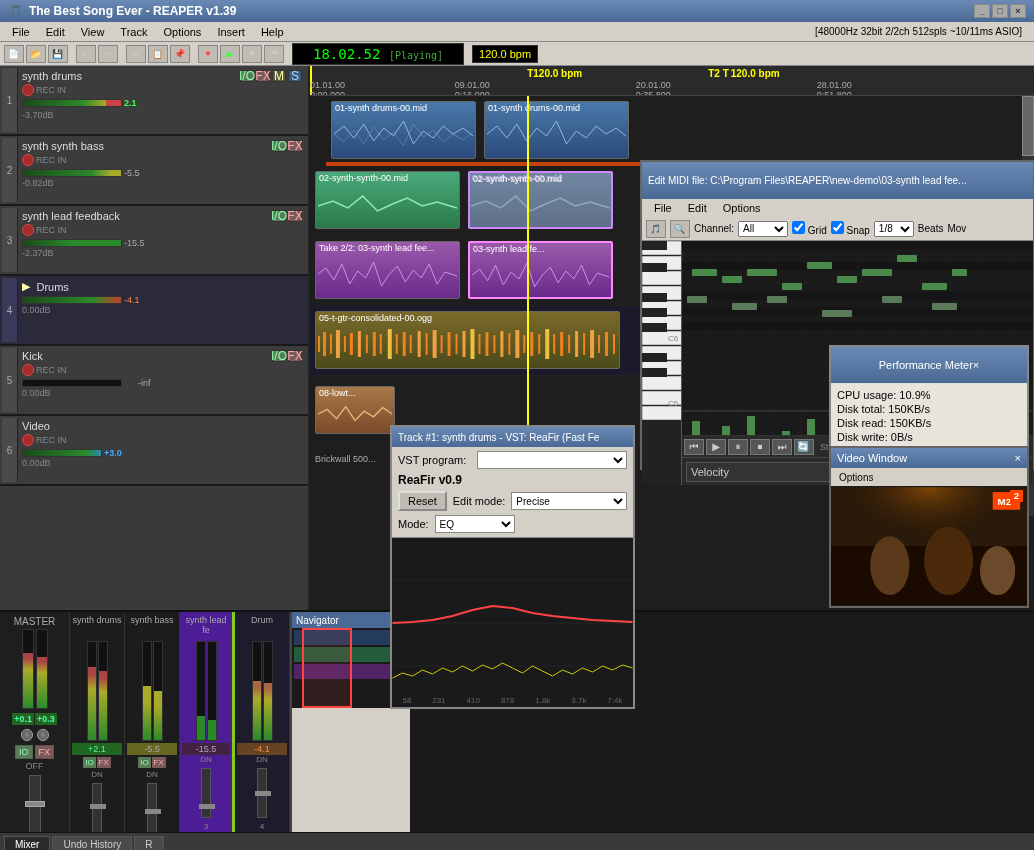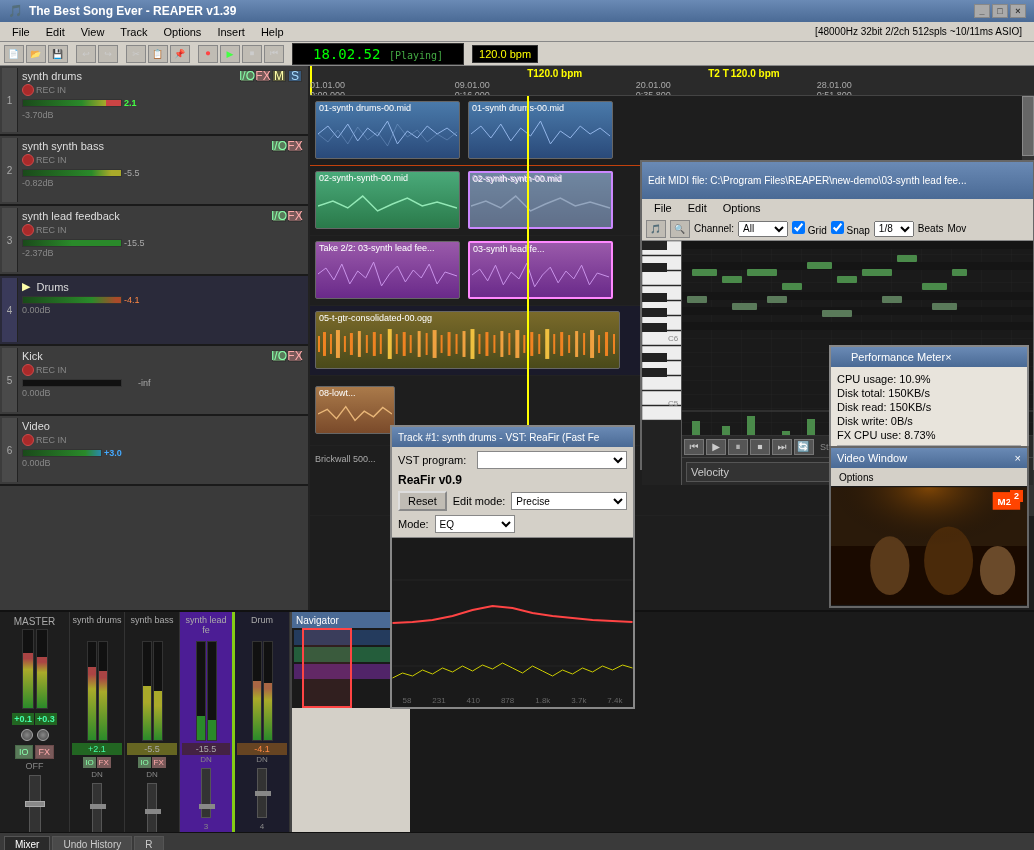--- a/index.html
+++ b/index.html
@@ -294,21 +294,21 @@
       </div>
       <div style="position:absolute;left:70%;top:14px;font-size:9px;color:#aaa;">
         28.01.00<br>0:51.800
       </div>
     </div>
 
     <div id="tracks-area" style="position:relative;height:420px;overflow:hidden;">
 
       <div style="position:absolute;left:30%;top:0;bottom:0;width:2px;background:#ffff00;z-index:10;"></div>
 
-      <div style="position:absolute;top:0;left:0;right:0;height:70px;border-bottom:1px solid #c2410c;">
+      <div style="position:absolute;top:0;left:16px;right:0;height:70px;border-bottom:4px solid #c2410c;">
         <div class="clip clip-synth" style="position:absolute;left:5px;top:5px;width:145px;height:58px;">
           <div class="clip-label">01-synth drums-00.mid</div>
           <div style="height:40px;overflow:hidden;opacity:0.8;padding:2px;">
             <svg width="100%" height="36" viewBox="0 0 140 36">
                 <polyline points="0,18 10,10 20,22 30,8 40,25 50,12 60,20 70,5 80,28 90,15 100,22 110,10 120,18 130,12 140,20" fill="none" stroke="#aaccff" stroke-width="1"></polyline>
                 <polyline points="0,18 10,26 20,14 30,28 40,11 50,24 60,16 70,30 80,8 90,21 100,14 110,26 120,18 130,24 140,16" fill="none" stroke="#8aafdd" stroke-width="0.5"></polyline>
               </svg>
           </div>
         </div>
         <div class="clip clip-synth" style="position:absolute;left:158px;top:5px;width:145px;height:58px;">
@@ -612,21 +612,21 @@
       <span>410</span>
       <span>878</span>
       <span>1.8k</span>
       <span>3.7k</span>
       <span>7.4k</span>
     </div>
   </div>
 </div>
 
 <div id="perf-meter" style="position:absolute;top:345px;right:5px;width:200px;background:#e8e4dc;border:2px solid #888;z-index:150;">
-  <div style="background:linear-gradient(to bottom,#6a8ab5,#4a6a95);height:20px;display:flex;align-items:center;justify-content:flex-start;padding:0 20px;">
+  <div style="background:linear-gradient(to bottom,#6a8ab5,#4a6a95);height:36px;display:flex;align-items:center;justify-content:center;padding:0 0;">
     <span style="color:white;font-size:11px;">Performance Meter</span>
     <span style="color:white;font-size:11px;cursor:pointer;">×</span>
   </div>
   <div style="padding:6px;font-size:11px;color:#000;">
     <div style="margin-bottom:2px;">CPU usage: 10.9%</div>
     <div style="margin-bottom:2px;">Disk total: 150KB/s</div>
     <div style="margin-bottom:2px;">Disk read: 150KB/s</div>
     <div style="margin-bottom:2px;">Disk write: 0B/s</div>
     <div style="margin-bottom:4px;">FX CPU use: 8.73%</div>
 

